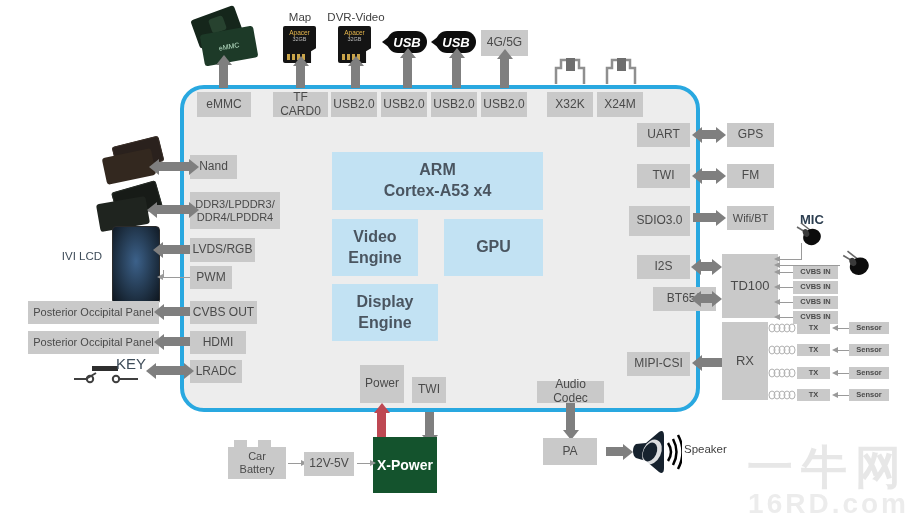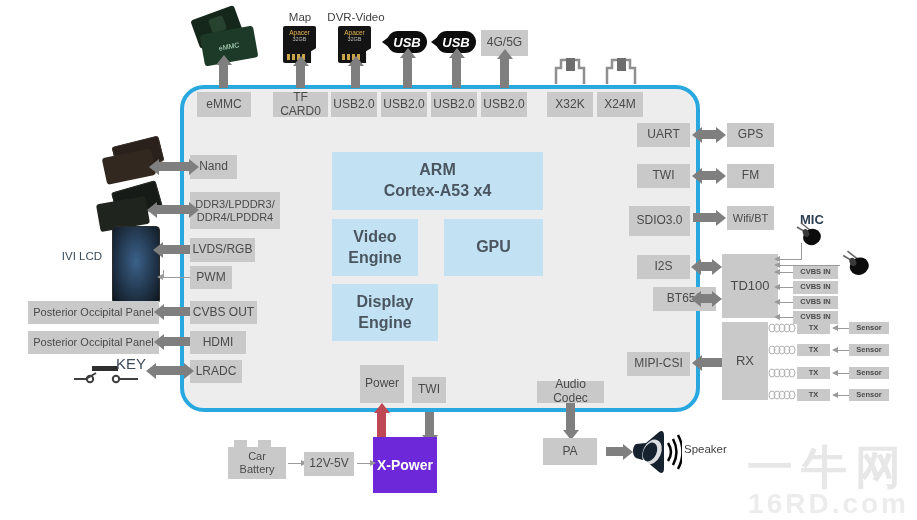--- a/index.html
+++ b/index.html
@@ -266,21 +266,21 @@
         <ellipse cx="19" cy="5" rx="3" ry="4"></ellipse>
         <ellipse cx="24" cy="5" rx="3" ry="4"></ellipse>
       </g>
     </svg>
   <div class="gbox tiny" style="left:797px;top:389px;width:33px;height:12px">TX</div>
   <div class="tl aleft" style="left:838px;top:395px;width:11px"></div>
   <div class="gbox tiny" style="left:849px;top:389px;width:40px;height:12px">Sensor</div>
 
   <div class="av up red" style="left:377px;top:412px;height:25px"></div>
   <div class="av down" style="left:425px;top:412px;height:24px"></div>
-  <div class="abs" style="left:373px;top:437px;width:64px;height:56px;background:#6d28d9;color:#fff;font-weight:bold;font-size:14px;display:flex;align-items:center;justify-content:center;">X-Power</div>
+  <div class="abs" style="left:373px;top:437px;width:64px;height:56px;background:#14532d;color:#fff;font-weight:bold;font-size:14px;display:flex;align-items:center;justify-content:center;">X-Power</div>
 
   <div class="abs" style="left:234px;top:440px;width:13px;height:9px;background:#C9C9C9"></div>
   <div class="abs" style="left:258px;top:440px;width:13px;height:9px;background:#C9C9C9"></div>
   <div class="gbox sm" style="left:228px;top:447px;width:58px;height:32px">Car
 Battery</div>
   <div class="tl aright" style="left:288px;top:463px;width:13px"></div>
   <div class="gbox" style="left:304px;top:452px;width:50px;height:24px">12V-5V</div>
   <div class="tl aright" style="left:357px;top:463px;width:13px"></div>
 
   <div class="av down" style="left:566px;top:403px;height:28px"></div>

